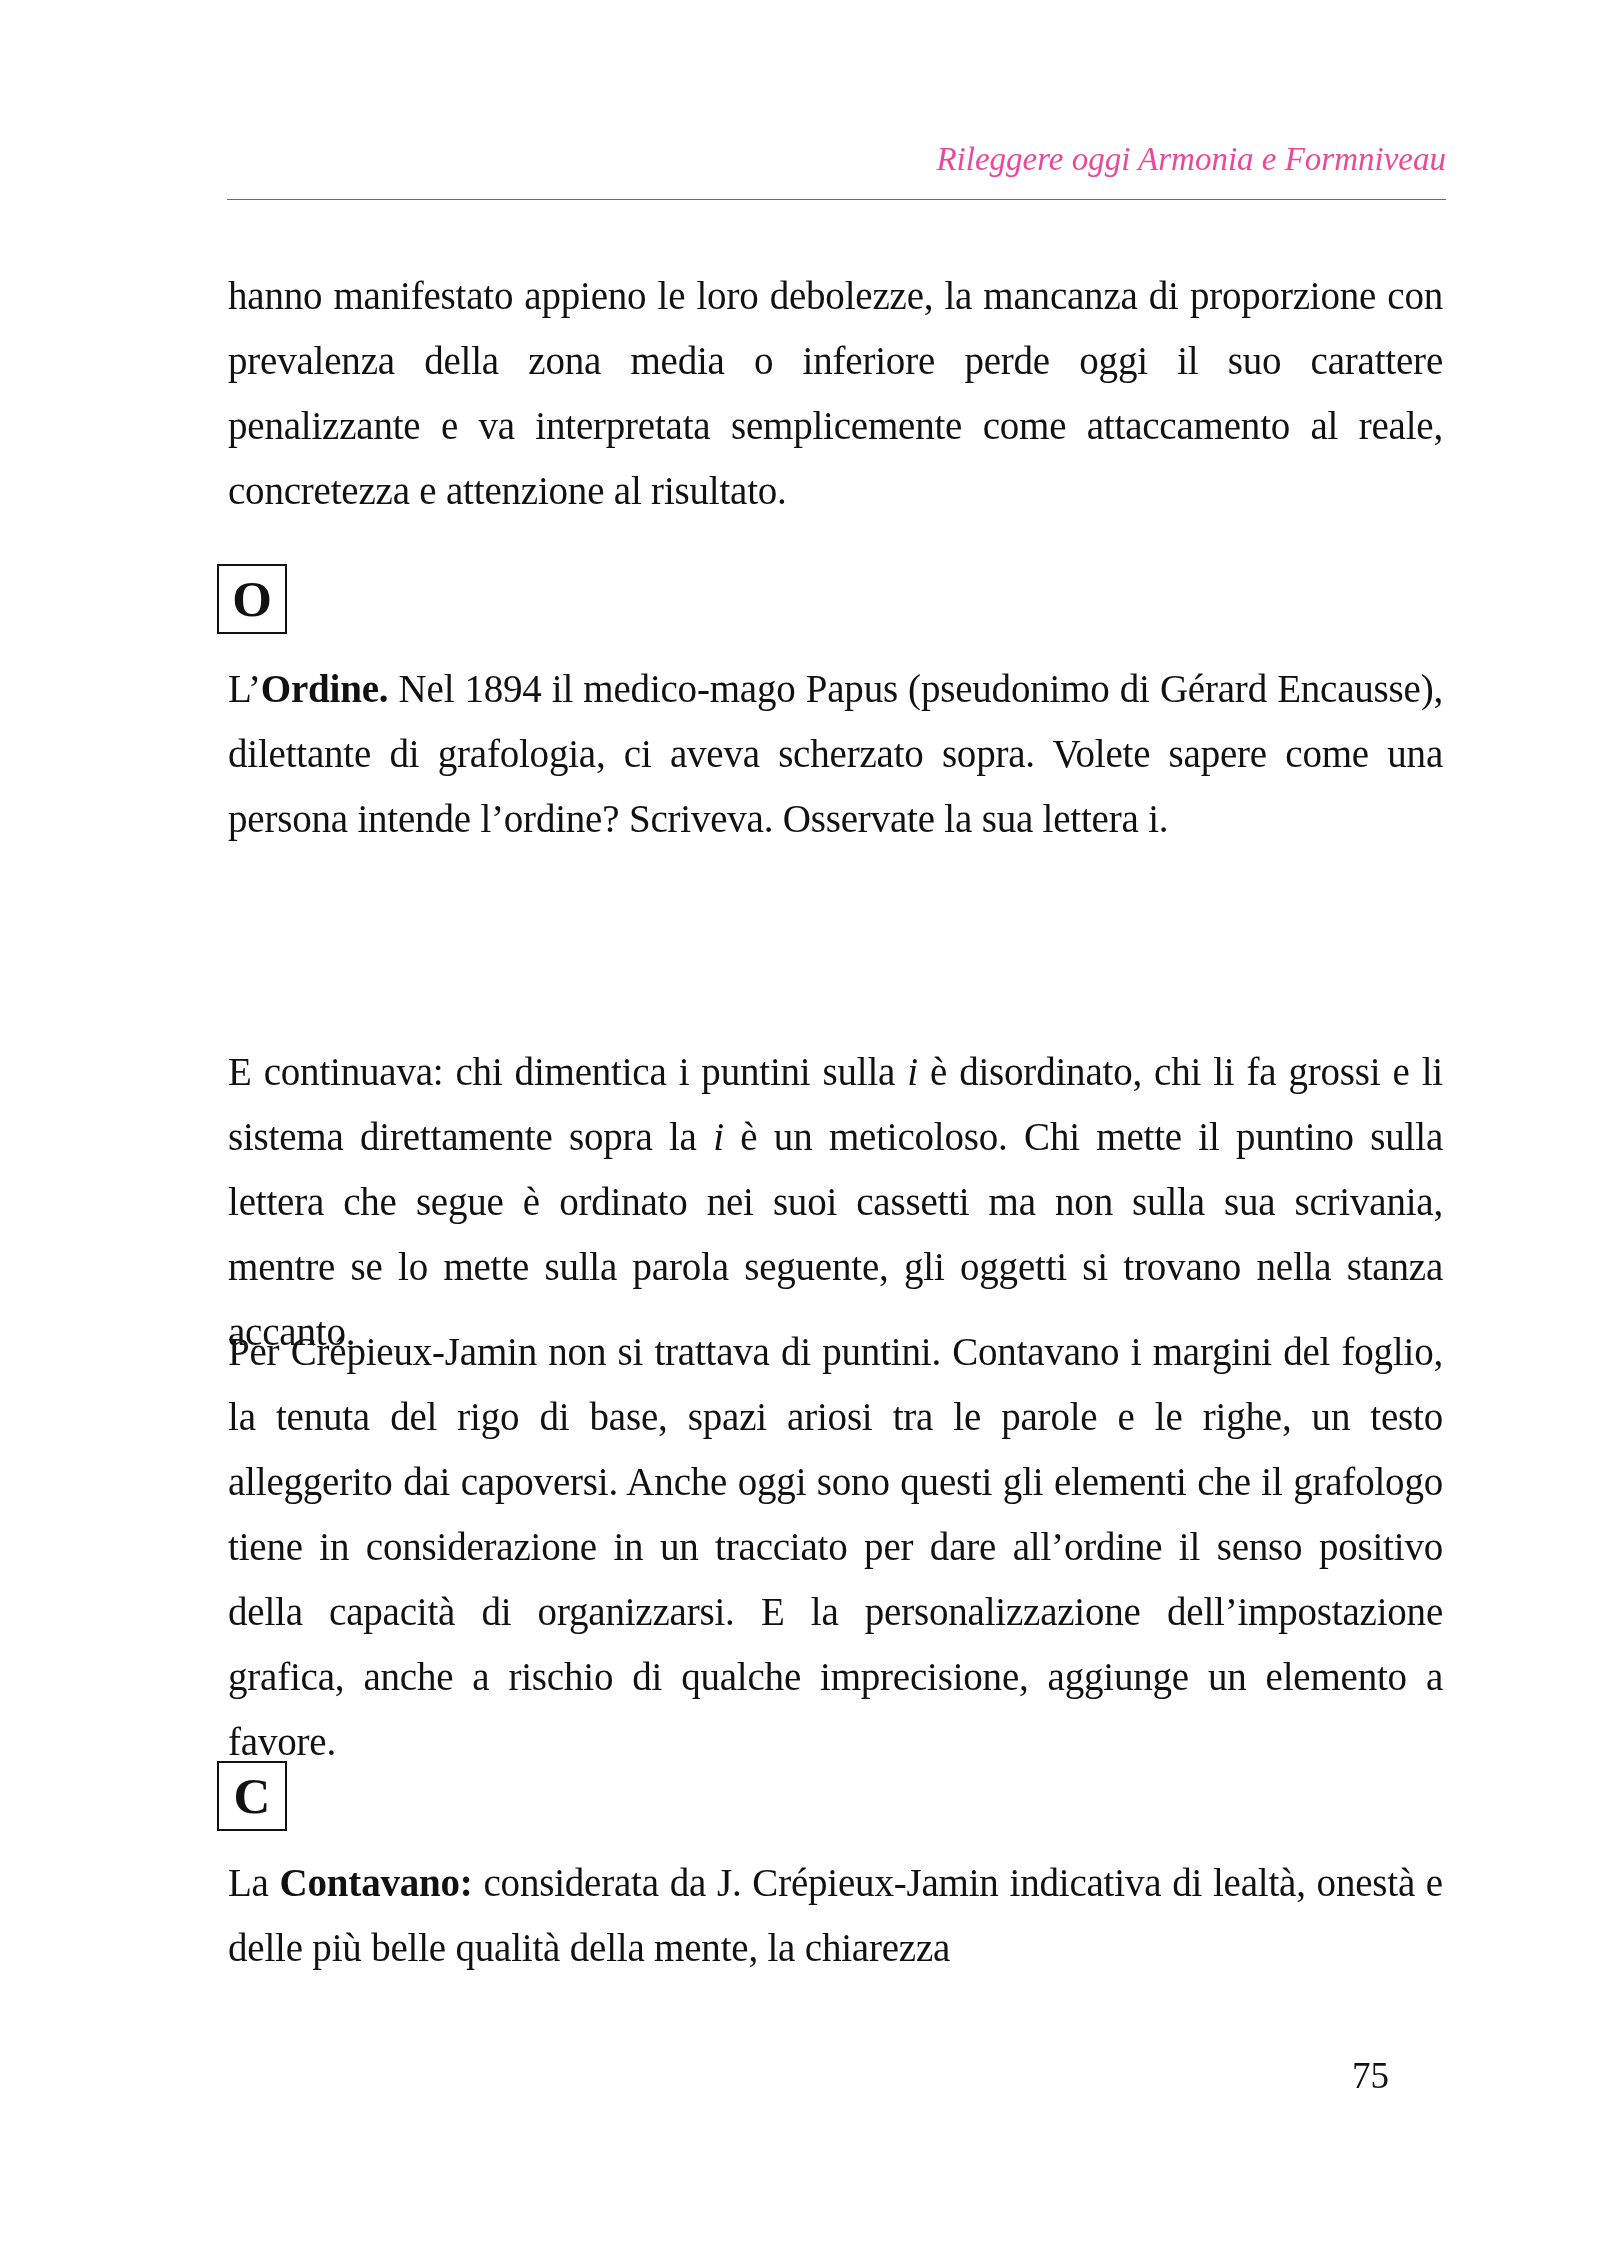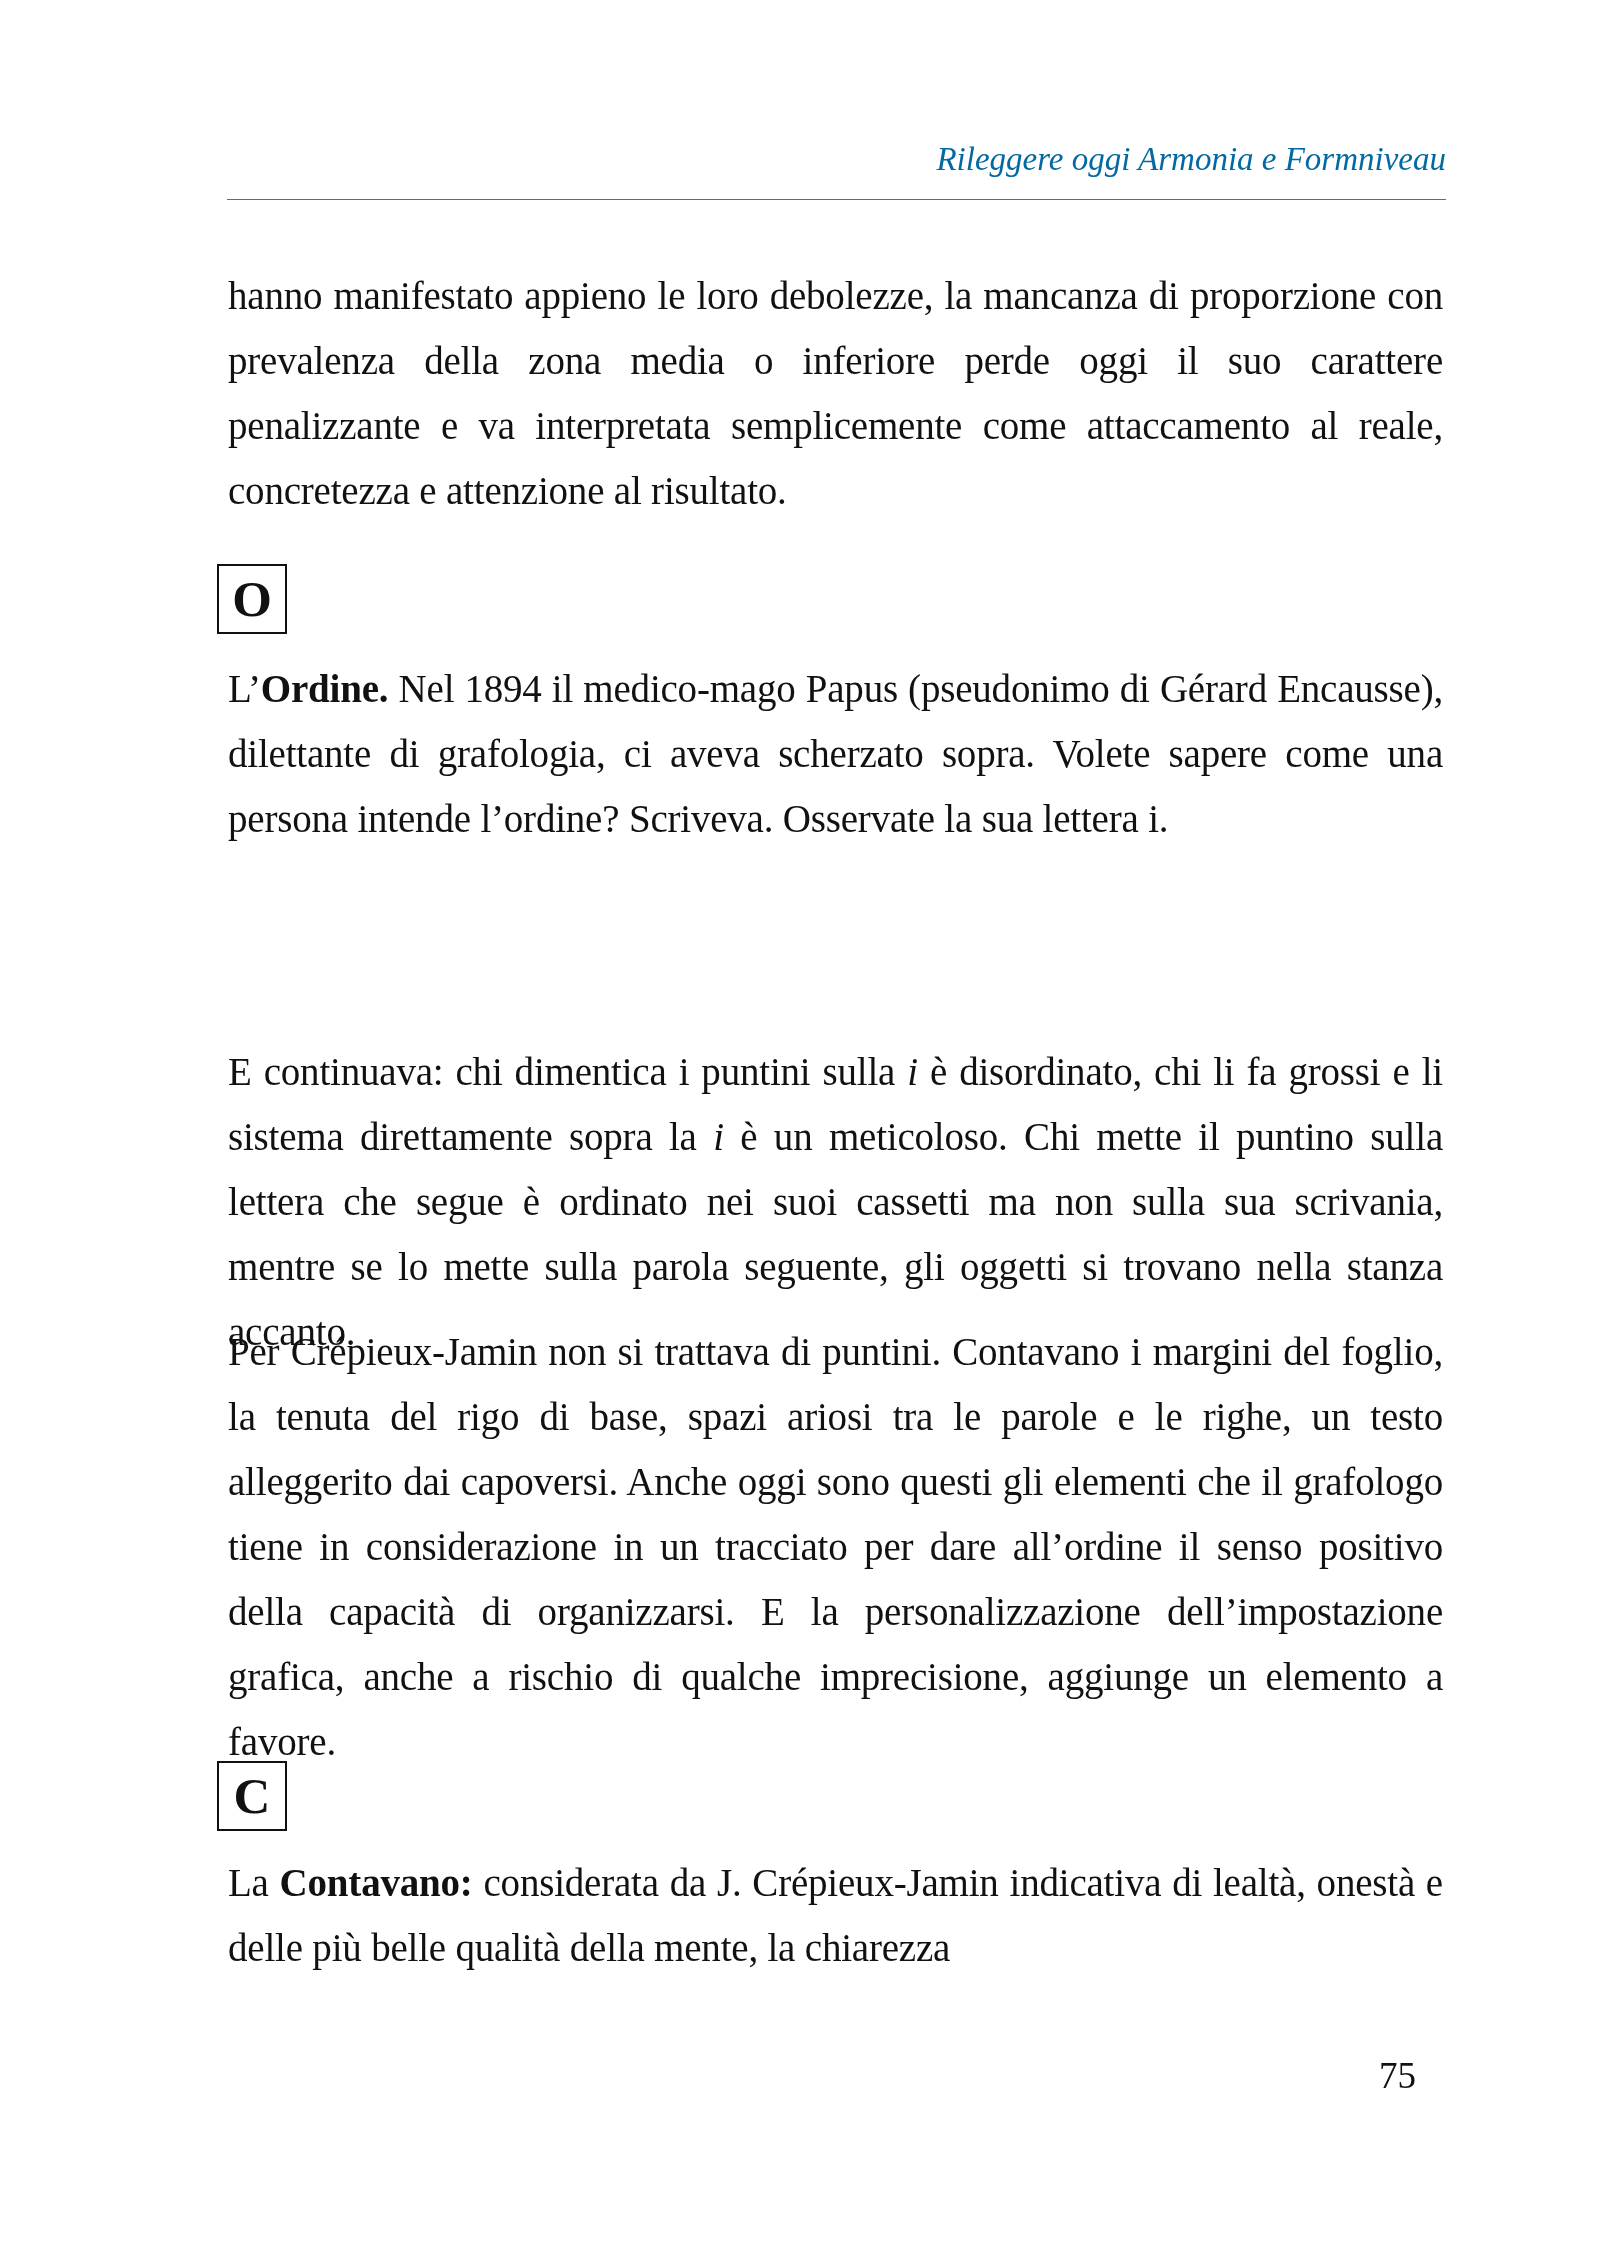--- a/index.html
+++ b/index.html
@@ -24,21 +24,21 @@
   .running-head {
     position: absolute;
     left: 227px;
     width: 1219px;
     top: 139px;
     text-align: right;
     font-family: "Liberation Serif", "DejaVu Serif", serif;
     font-style: italic;
     font-size: 33px;
     line-height: 40px;
-    color: #0369a1;
+    color: #ec4899;
   }
   .head-rule {
     position: absolute;
     left: 227px;
     width: 1219px;
     top: 199px;
     height: 0;
     border-top: 1.8px solid #6a6a6a;
   }
   .para {
@@ -68,21 +68,21 @@
     font-size: 51px;
     line-height: 66px;
     text-align: center;
     box-sizing: content-box;
   }
   .page-number {
     position: absolute;
     left: 1352px;
     width: 91px;
     top: 2054px;
-    text-align: center;
+    text-align: left;
     font-family: "Liberation Serif", "DejaVu Serif", serif;
     font-size: 37px;
     line-height: 44px;
   }
   b { font-weight: bold; }
   i { font-style: italic; }
 </style>
 </head>
 <body>
 

